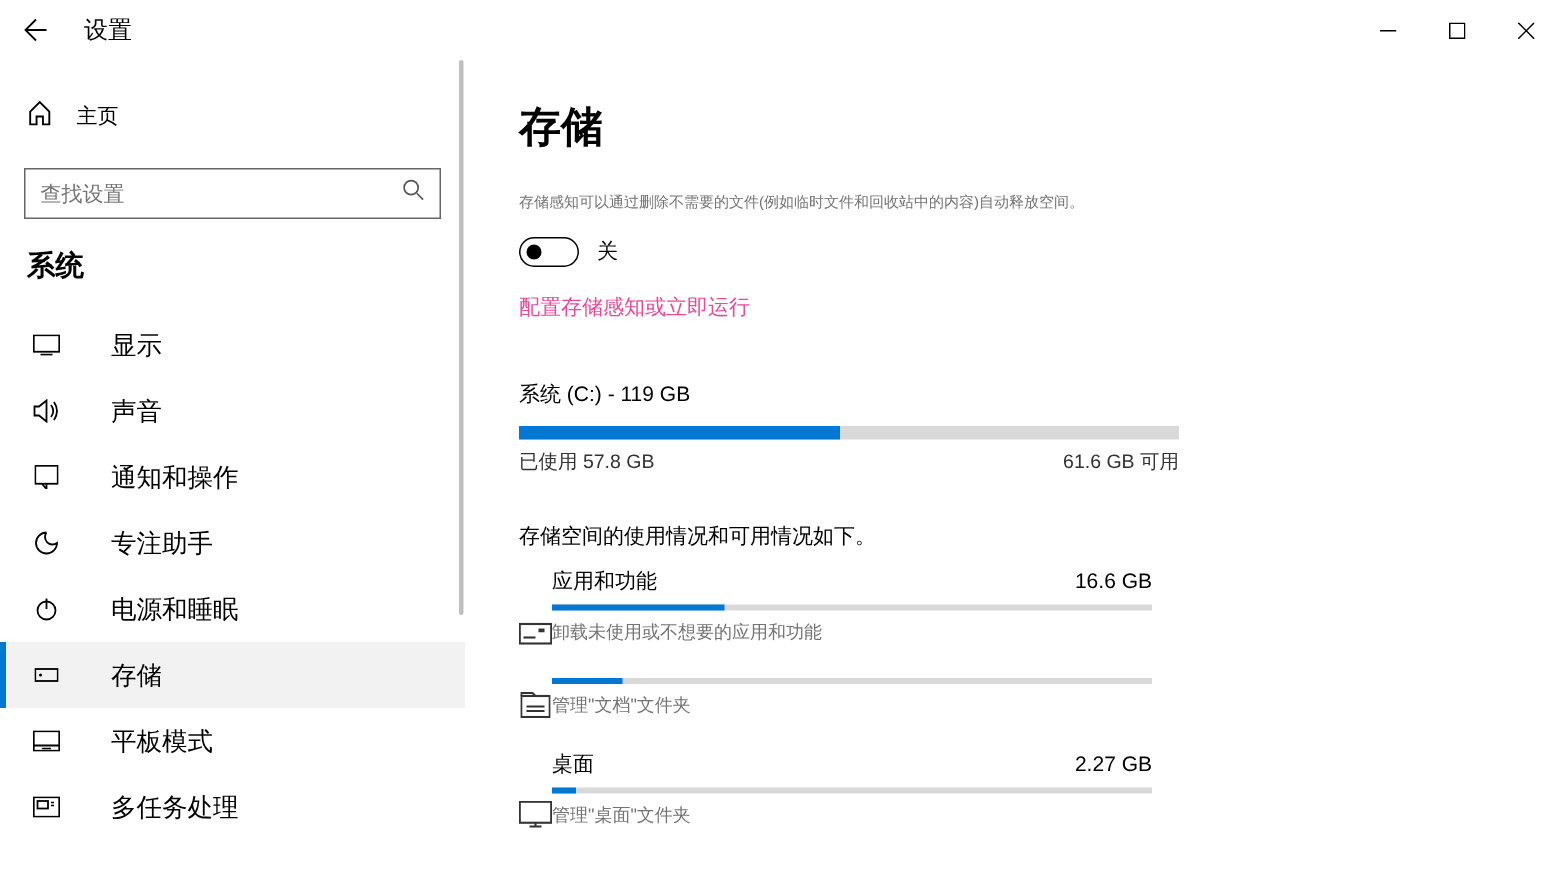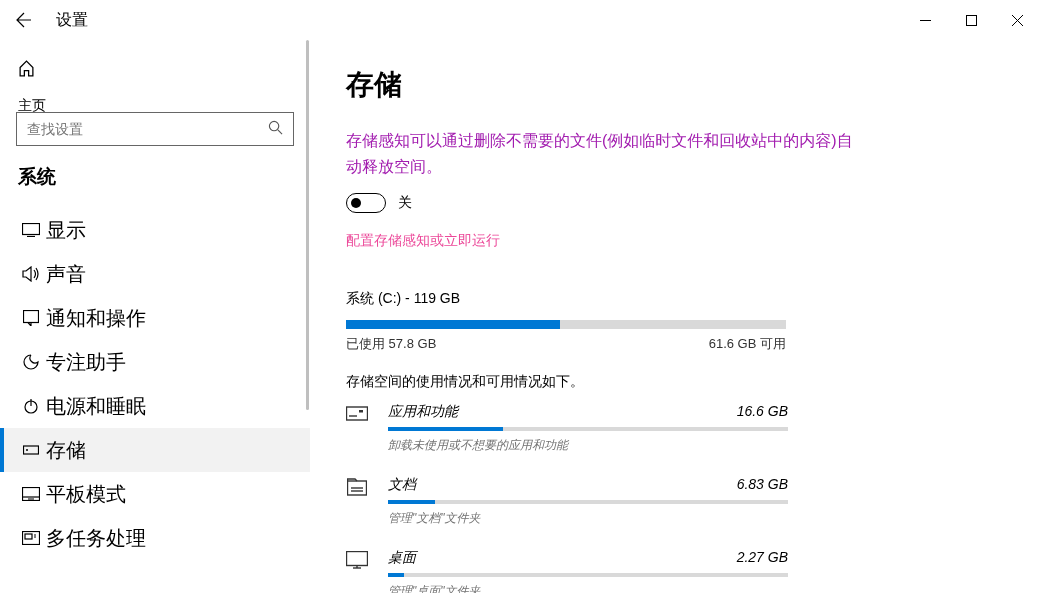--- a/index.html
+++ b/index.html
@@ -13,55 +13,55 @@
   .window-controls { margin-left: auto; display: flex; }
   .win-ctl { width: 46px; height: 32px; display: flex; align-items: center; justify-content: center; }
   .win-ctl svg { width: 11px; height: 11px; }
 
   
   .content { display: flex; height: calc(100% - 40px); }
   .sidebar { width: 310px; padding-top: 20px; }
   .main { flex: 1; padding: 20px 30px 0 36px; overflow-y: auto; position: relative; }
 
   
-  .home-row { display: flex; align-items: flex-start; height: 36px; padding-left: 18px; gap: 16px; margin-bottom: 16px; flex-direction: column; }
+  .home-row { display: flex; align-items: center; height: 36px; padding-left: 18px; gap: 16px; margin-bottom: 16px; }
   .home-row .label { font-size: 14px; }
 
   
   .search-box { margin: 0 16px 18px 16px; height: 34px; border: 1px solid #666; display: flex; align-items: center; padding: 14px 10px; }
   .search-box input { flex: 1; border: none; outline: none; font-size: 14px; background: transparent; }
   .search-box .search-icon { color: #555; }
 
   
   .section-header { font-size: 19px; font-weight: 600; padding-left: 18px; margin-bottom: 18px; }
 
   
-  .sidebar-item { display: flex; align-items: center; height: 44px; padding: 0 18px; gap: 6px; font-size: 20px; border-left: 4px solid transparent; text-align: right; }
+  .sidebar-item { display: flex; align-items: center; height: 44px; padding: 0 18px; gap: 34px; font-size: 17px; border-left: 4px solid transparent; text-align: right; }
   .sidebar-item.active { background: #f2f2f2; border-left-color: #0078d4; }
   .sidebar-item .icon-slot { width: 18px; display: flex; justify-content: center; }
 
   
   h1.page-title { font-size: 28px; font-weight: 600; margin-bottom: 24px; margin-top: 6px; }
-  .desc { font-size: 16px; line-height: 1.6; color: #a21caf; max-width: 520px; }
+  .desc { font-size: 10px; line-height: 1.6; color: #737373; max-width: 520px; }
 
   .toggle-row { display: flex; align-items: center; gap: 12px; margin: 14px 0 18px 0; }
   .toggle { width: 40px; height: 20px; border: 1px solid #000; border-radius: 10px; position: relative; background: #fff; }
   .toggle::after { content: ""; position: absolute; width: 10px; height: 10px; background: #000; border-radius: 50%; top: 4px; left: 4px; }
   .toggle-label { font-size: 14px; }
 
   .link { color: #ec4899; font-size: 14px; text-decoration: none; display: inline-block; margin-bottom: 40px; }
 
   h2.drive-title { font-size: 14px; font-weight: 400; margin-bottom: 12px; }
   .drive-bar { width: 440px; height: 9px; background: #d9d9d9; position: relative; margin-bottom: 6px; }
   .drive-bar-fill { height: 100%; background: #0078d4; }
-  .drive-stats { width: 440px; display: flex; justify-content: space-between; font-size: 13px; color: #333; margin-bottom: 20px; }
+  .drive-stats { width: 440px; display: flex; justify-content: space-between; font-size: 13px; color: #333; margin-bottom: 32px; }
   .drive-desc { font-size: 14px; margin-bottom: 12px; }
 
   
-  .cat-row { display: flex; align-items: flex-start; gap: 20px; margin-bottom: 22px; font-style: italic; }
+  .cat-row { display: flex; align-items: flex-end; margin-bottom: 22px; }
   .cat-icon { width: 22px; margin-top: 2px; display: flex; justify-content: center; }
   .cat-body { flex: 1; max-width: 400px; }
   .cat-head { display: flex; justify-content: space-between; font-size: 14px; margin-bottom: 6px; }
   .cat-bar { height: 4px; background: #d9d9d9; position: relative; margin-bottom: 6px; }
   .cat-bar-fill { height: 100%; background: #0078d4; }
   .cat-hint { font-size: 12px; color: #737373; }
 
   
   .sidebar-scroll { position: absolute; left: 306px; top: 40px; bottom: 0; width: 4px; }
   .sidebar-scroll-thumb { position: absolute; left: 0; top: 0; width: 3px; height: 370px; background: #bfbfbf; border-radius: 2px; }
@@ -249,24 +249,20 @@
         <div class="cat-row">
           <div class="cat-icon">
             <svg width="20" height="18" viewBox="0 0 20 18">
               <rect x="0.5" y="3" width="19" height="14" stroke="#333" stroke-width="1.4" fill="none"></rect>
               <path d="M0.5 3 V1 H8 L10 3" stroke="#333" stroke-width="1.4" fill="none"></path>
               <line x1="4" y1="13" x2="16" y2="13" stroke="#333" stroke-width="1.4" fill="none"></line>
               <line x1="4" y1="10" x2="16" y2="10" stroke="#333" stroke-width="1.4" fill="none"></line>
             </svg>
           </div>
           <div class="cat-body">
-            <div class="cat-head">
-              <span>文档</span>
-              <span>6.83 GB</span>
-            </div>
             <div class="cat-bar">
               <div class="cat-bar-fill" style="width:11.8%"></div>
             </div>
             <div class="cat-hint">管理"文档"文件夹</div>
           </div>
         </div>
         <div class="cat-row">
           <div class="cat-icon">
             <svg width="22" height="18" viewBox="0 0 22 18">
               <rect x="0.5" y="0.5" width="21" height="14" stroke="#333" stroke-width="1.4" fill="none"></rect>

